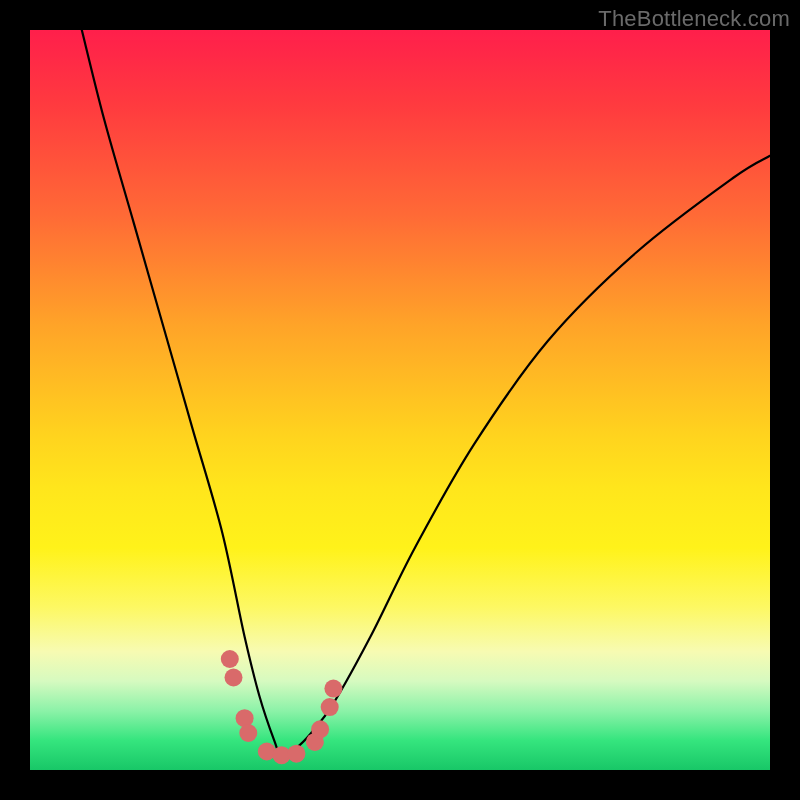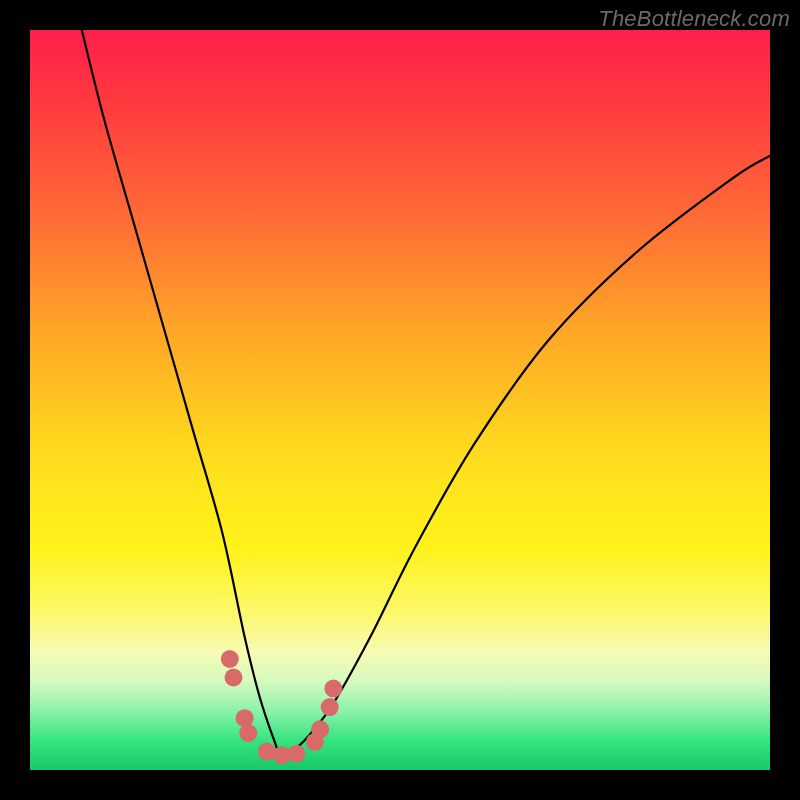--- a/index.html
+++ b/index.html
@@ -9,21 +9,20 @@
     height: 800px;
     background: #000;
     overflow: hidden;
     font-family: Arial, Helvetica, sans-serif;
   }
   .stage {
     position: relative;
     width: 800px;
     height: 596px;
     background: #000;
-    font-style: italic;
   }
   .plot-area {
     position: absolute;
     left: 30px;
     top: 30px;
     width: 740px;
     height: 740px;
     background: linear-gradient(
       to bottom,
       #ff1f4b 0%,

